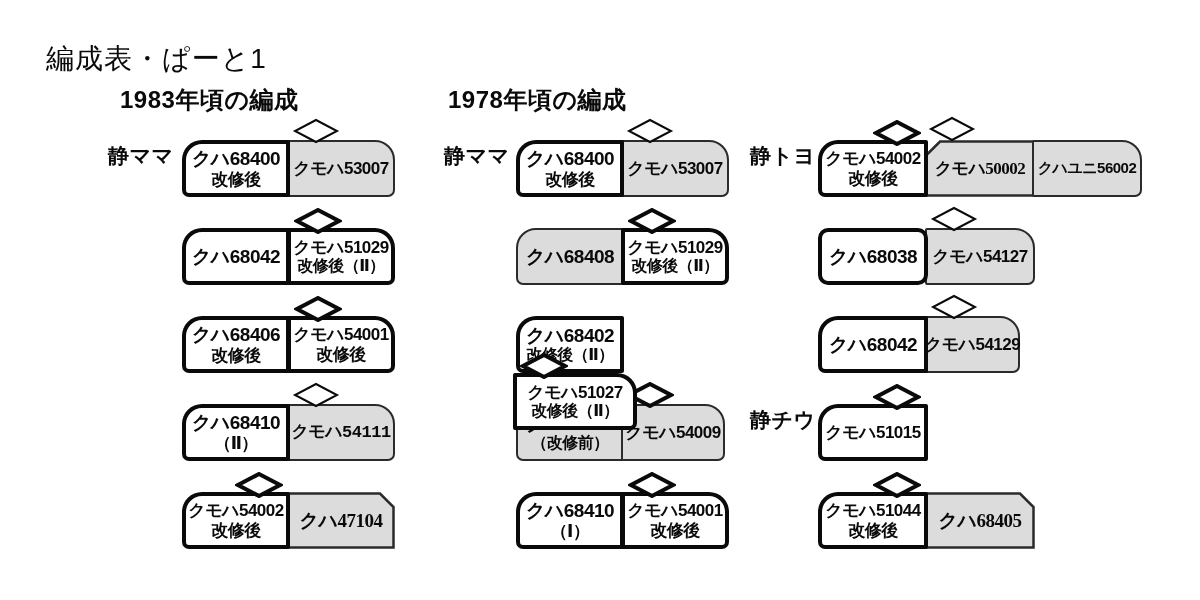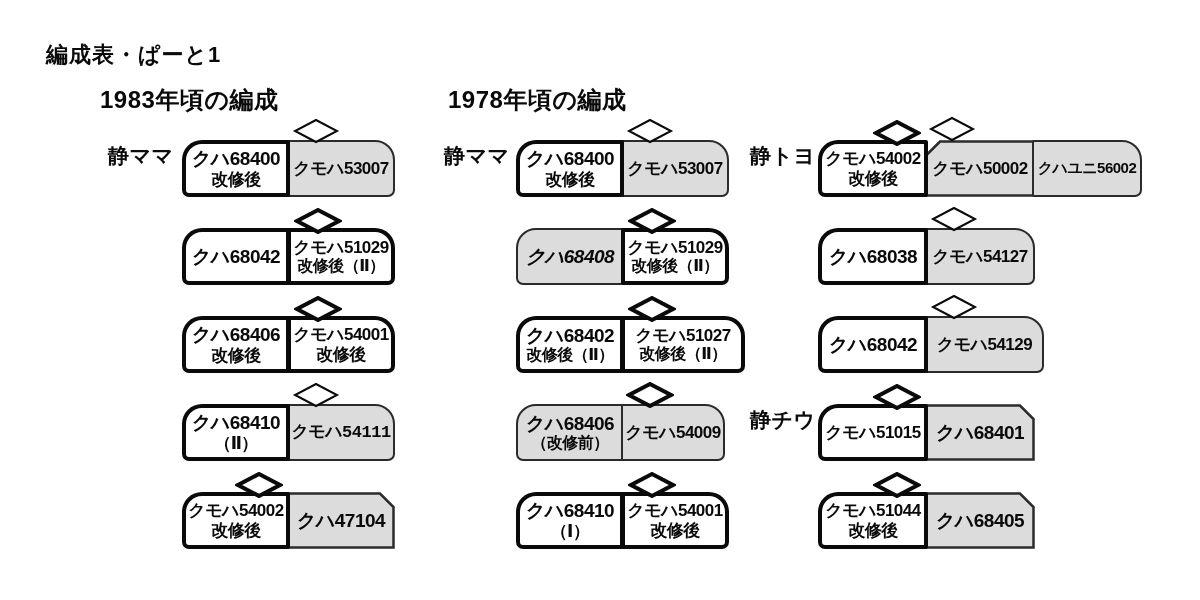--- a/index.html
+++ b/index.html
@@ -6,27 +6,27 @@
   .page {
     position: relative;
     width: 1200px; height: 600px;
     background: #ffffff;
     overflow: hidden;
     font-family: "Liberation Sans", "DejaVu Sans", sans-serif;
     color: #0a0a0a;
   }
   .title {
     position: absolute; left: 46px; top: 40px;
-    font-size: 22px; font-weight: 700; letter-spacing: 1px;
+    font-size: 28px; font-weight: 400; letter-spacing: 1px;
   }
   .col-header {
     position: absolute; top: 84px;
     font-size: 24px; font-weight: 600; letter-spacing: 0.5px;
   }
-  .col-header.h0 { left: 100px; }
+  .col-header.h0 { left: 120px; }
   .col-header.h1 { left: 448px; }
   .row-label {
     position: absolute;
     font-size: 21px; font-weight: 600; letter-spacing: 0.5px;
     white-space: nowrap;
   }
   .consist { position: absolute; display: flex; align-items: flex-start; }
   .car {
     box-sizing: border-box;
     position: relative;
@@ -35,21 +35,21 @@
     justify-content: center; align-items: center;
     text-align: center;
     flex: 0 0 auto;
   }
   .car + .car { margin-left: -3px; }
   .car.white { background: #ffffff; border: 4px solid #0a0a0a; z-index: 2; }
   .car.gray  { background: #dcdcdc; border: 2px solid #2b2b2b; z-index: 1; }
   .car.cab-left  { border-radius: 20px 2px 2px 7px; }
   .car.cab-right { border-radius: 2px 20px 7px 2px; }
   .car.chamfer-right, .car.chamfer-left {
-    background: transparent !important; border: none !important;
+    background: transparent !important; border: none !important; font-family: Liberation Serif, serif;
   }
   .car svg.outline { position: absolute; left: 0; top: 0; z-index: 0; }
   .car-text {
     position: relative; z-index: 3;
     line-height: 1.12; white-space: nowrap;
     font-weight: 600; letter-spacing: -0.5px;
   }
   .car-text .l1 { display: block; }
   .car-text .l2 { display: block; }
   .panto { position: absolute; top: -24px; z-index: 4; }
@@ -160,36 +160,36 @@
         <div class="car gray cab-right" style="width: 108px;">
           <div class="panto at-left"><svg width="48" height="26" viewBox="0 0 48 26">
               <polygon points="24,2 45,13 24,24 3,13" fill="#ffffff" stroke="#0a0a0a" stroke-width="2" stroke-linejoin="miter"></polygon>
             </svg></div>
           <div class="car-text">
             <span class="l1" style="font-size: 17px;">クモハ53007</span>
           </div>
         </div>
       </div>
       <div class="consist" style="left: 516px; top: 228px;">
-        <div class="car gray cab-left" style="width: 108px; font-style: italic;">
+        <div class="car gray cab-left" style="width: 108px;">
           <div class="car-text">
             <span class="l1" style="font-size: 19px;">クハ68408</span>
           </div>
         </div>
         <div class="car white cab-right" style="width: 108px;">
           <div class="panto at-left"><svg width="48" height="26" viewBox="0 0 48 26">
               <polygon points="24,2 45,13 24,24 3,13" fill="#ffffff" stroke="#0a0a0a" stroke-width="4" stroke-linejoin="miter"></polygon>
             </svg></div>
           <div class="car-text">
             <span class="l1" style="font-size: 17px;">クモハ51029</span>
             <span class="l2" style="font-size: 16px;">改修後（Ⅱ）</span>
           </div>
         </div>
       </div>
-      <div class="consist" style="left: 516px; top: 316px;">
+      <div class="consist" style="left: 516px; top: 316px; flex-direction: column;">
         <div class="car white cab-left" style="width: 108px;">
           <div class="car-text">
             <span class="l1" style="font-size: 19px;">クハ68402</span>
             <span class="l2" style="font-size: 16px;">改修後（Ⅱ）</span>
           </div>
         </div>
         <div class="car white cab-right" style="width: 124px;">
           <div class="panto at-left"><svg width="48" height="26" viewBox="0 0 48 26">
               <polygon points="24,2 45,13 24,24 3,13" fill="#ffffff" stroke="#0a0a0a" stroke-width="4" stroke-linejoin="miter"></polygon>
             </svg></div>
@@ -254,81 +254,73 @@
             <span class="l1" style="font-size: 17px;">クモハ50002</span>
           </div>
         </div>
         <div class="car gray cab-right" style="width: 110px;">
           <div class="car-text">
             <span class="l1" style="font-size: 15px;">クハユニ56002</span>
           </div>
         </div>
       </div>
       <div class="consist" style="left: 818px; top: 228px;">
-        <div class="car white cab-left" style="width: 110px;">
+        <div class="car white cab-left" style="width: 110px; border-radius: 10px;">
           <div class="car-text">
             <span class="l1" style="font-size: 19px;">クハ68038</span>
           </div>
         </div>
         <div class="car gray cab-right" style="width: 110px;">
           <div class="panto at-left"><svg width="48" height="26" viewBox="0 0 48 26">
               <polygon points="24,2 45,13 24,24 3,13" fill="#ffffff" stroke="#0a0a0a" stroke-width="2" stroke-linejoin="miter"></polygon>
             </svg></div>
           <div class="car-text">
             <span class="l1" style="font-size: 17px;">クモハ54127</span>
           </div>
         </div>
       </div>
       <div class="consist" style="left: 818px; top: 316px;">
         <div class="car white cab-left" style="width: 110px;">
           <div class="car-text">
             <span class="l1" style="font-size: 19px;">クハ68042</span>
           </div>
         </div>
-        <div class="car gray cab-right" style="width: 119px;">
+        <div class="car gray cab-right" style="width: 95px;">
           <div class="panto at-left"><svg width="48" height="26" viewBox="0 0 48 26">
               <polygon points="24,2 45,13 24,24 3,13" fill="#ffffff" stroke="#0a0a0a" stroke-width="2" stroke-linejoin="miter"></polygon>
             </svg></div>
           <div class="car-text">
             <span class="l1" style="font-size: 17px;">クモハ54129</span>
           </div>
         </div>
       </div>
       <div class="row-label" style="left: 750px; top: 406px;">静チウ</div>
       <div class="consist" style="left: 818px; top: 404px;">
         <div class="car white cab-left" style="width: 110px;">
           <div class="panto at-right"><svg width="48" height="26" viewBox="0 0 48 26">
               <polygon points="24,2 45,13 24,24 3,13" fill="#ffffff" stroke="#0a0a0a" stroke-width="4" stroke-linejoin="miter"></polygon>
             </svg></div>
           <div class="car-text">
             <span class="l1" style="font-size: 17px;">クモハ51015</span>
           </div>
         </div>
+      </div>
+      <div class="consist" style="left: 818px; top: 492px;">
+        <div class="car white cab-left" style="width: 110px;">
+          <div class="panto at-right"><svg width="48" height="26" viewBox="0 0 48 26">
+              <polygon points="24,2 45,13 24,24 3,13" fill="#ffffff" stroke="#0a0a0a" stroke-width="4" stroke-linejoin="miter"></polygon>
+            </svg></div>
+          <div class="car-text">
+            <span class="l1" style="font-size: 17px;">クモハ51044</span>
+            <span class="l2" style="font-size: 17px;">改修後</span>
+          </div>
+        </div>
         <div class="car gray chamfer-right" style="width: 110px;">
           <svg class="outline" width="110" height="57" viewBox="0 0 110 57">
             <polygon points="1.5,1.5 95,1.5 108.5,15 108.5,55.5 1.5,55.5" fill="#dcdcdc" stroke="#2b2b2b" stroke-width="2.5"></polygon>
           </svg>
           <div class="car-text">
-            <span class="l1" style="font-size: 19px;">クハ68401</span>
-          </div>
-        </div>
-      </div>
-      <div class="consist" style="left: 818px; top: 492px;">
-        <div class="car white cab-left" style="width: 110px;">
-          <div class="panto at-right"><svg width="48" height="26" viewBox="0 0 48 26">
-              <polygon points="24,2 45,13 24,24 3,13" fill="#ffffff" stroke="#0a0a0a" stroke-width="4" stroke-linejoin="miter"></polygon>
-            </svg></div>
-          <div class="car-text">
-            <span class="l1" style="font-size: 17px;">クモハ51044</span>
-            <span class="l2" style="font-size: 17px;">改修後</span>
-          </div>
-        </div>
-        <div class="car gray chamfer-right" style="width: 110px;">
-          <svg class="outline" width="110" height="57" viewBox="0 0 110 57">
-            <polygon points="1.5,1.5 95,1.5 108.5,15 108.5,55.5 1.5,55.5" fill="#dcdcdc" stroke="#2b2b2b" stroke-width="2.5"></polygon>
-          </svg>
-          <div class="car-text">
             <span class="l1" style="font-size: 19px;">クハ68405</span>
           </div>
         </div>
       </div>
     </div>
 </div>
 
 </body></html>

